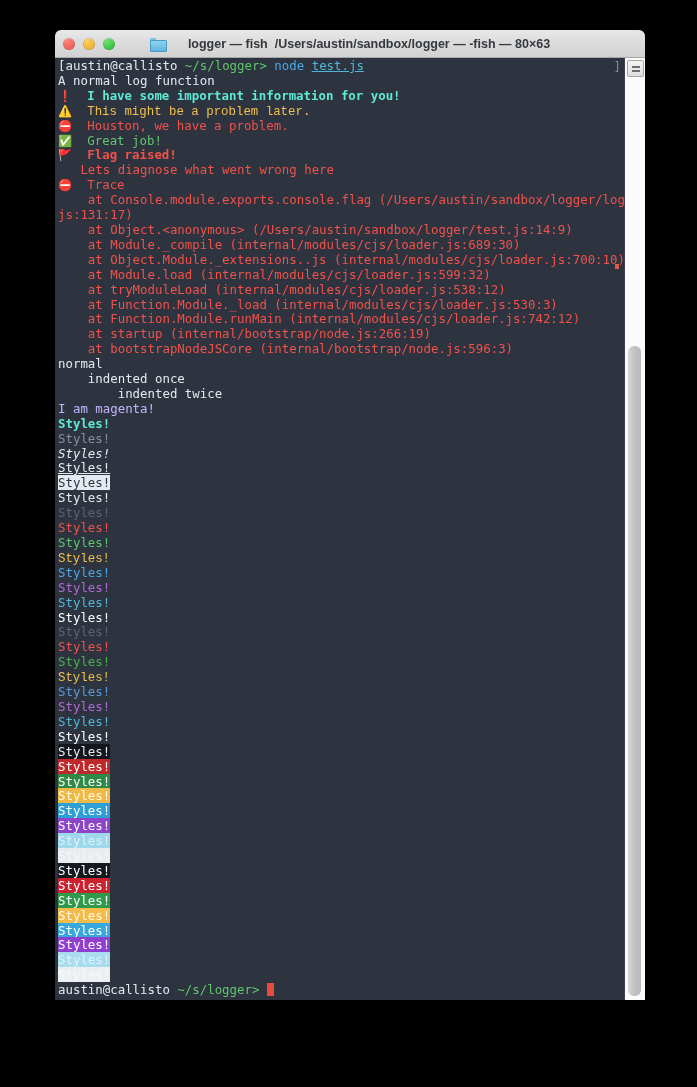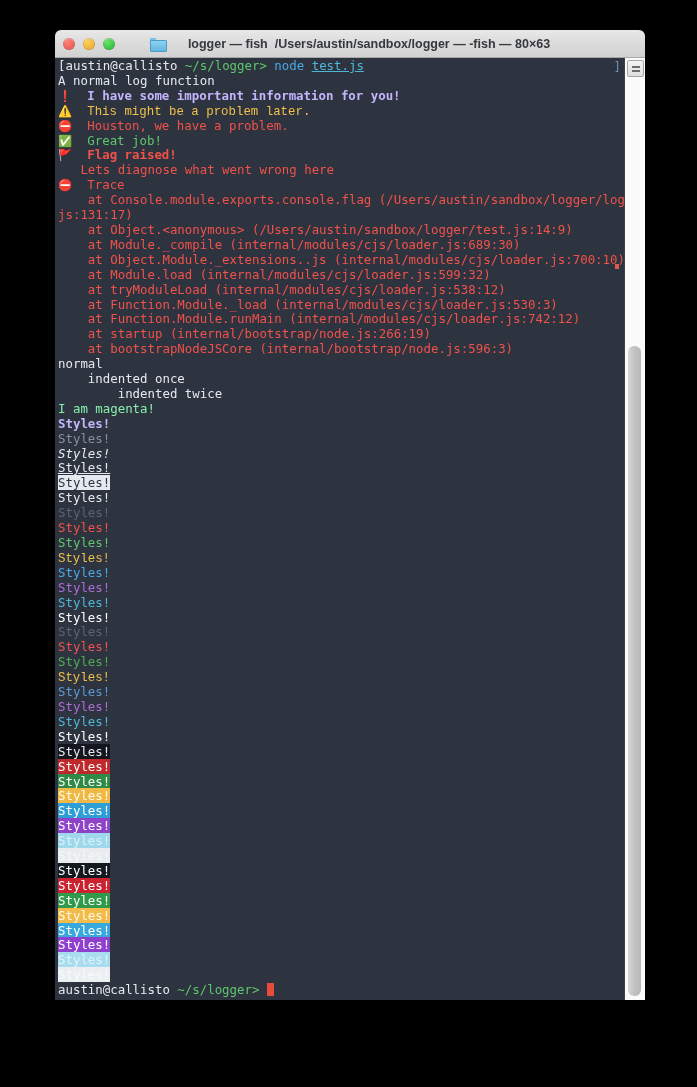--- a/index.html
+++ b/index.html
@@ -100,26 +100,26 @@
 
   
   .fg-white    { color: #e5e9f0; }
   .fg-grey     { color: #8a8f99; }
   .fg-dim      { color: #5d636f; }
   .fg-red      { color: #f1524a; }
   .fg-red2     { color: #ef5350; }
   .fg-green    { color: #5ec76b; }
   .fg-green2   { color: #4caf50; }
   .fg-yellow   { color: #f2c14b; font-family: Liberation Mono, monospace; }
-  .fg-orange   { color: #c4b5fd; }
+  .fg-orange   { color: #5eead4; }
   .fg-blue     { color: #4aa8e8; }
   .fg-blue2    { color: #5b9bd5; }
   .fg-magenta  { color: #b06bd8; }
   .fg-cyan     { color: #4fb8d8; }
-  .fg-pink     { color: #86efac; }
+  .fg-pink     { color: #c4b5fd; }
   .fg-brwhite  { color: #ffffff; }
 
   .b  { font-weight: 700; }
   .i  { font-style: italic; }
   .u  { text-decoration: underline; }
 
   .inverse  { background: #e5e9f0; color: #2d333f; }
   .bg-black   { background: #13161c; color: #e5e9f0; }
   .bg-red     { background: #c0292b; color: #fdfdfd; }
   .bg-green   { background: #2f8a45; color: #fdfdfd; }

